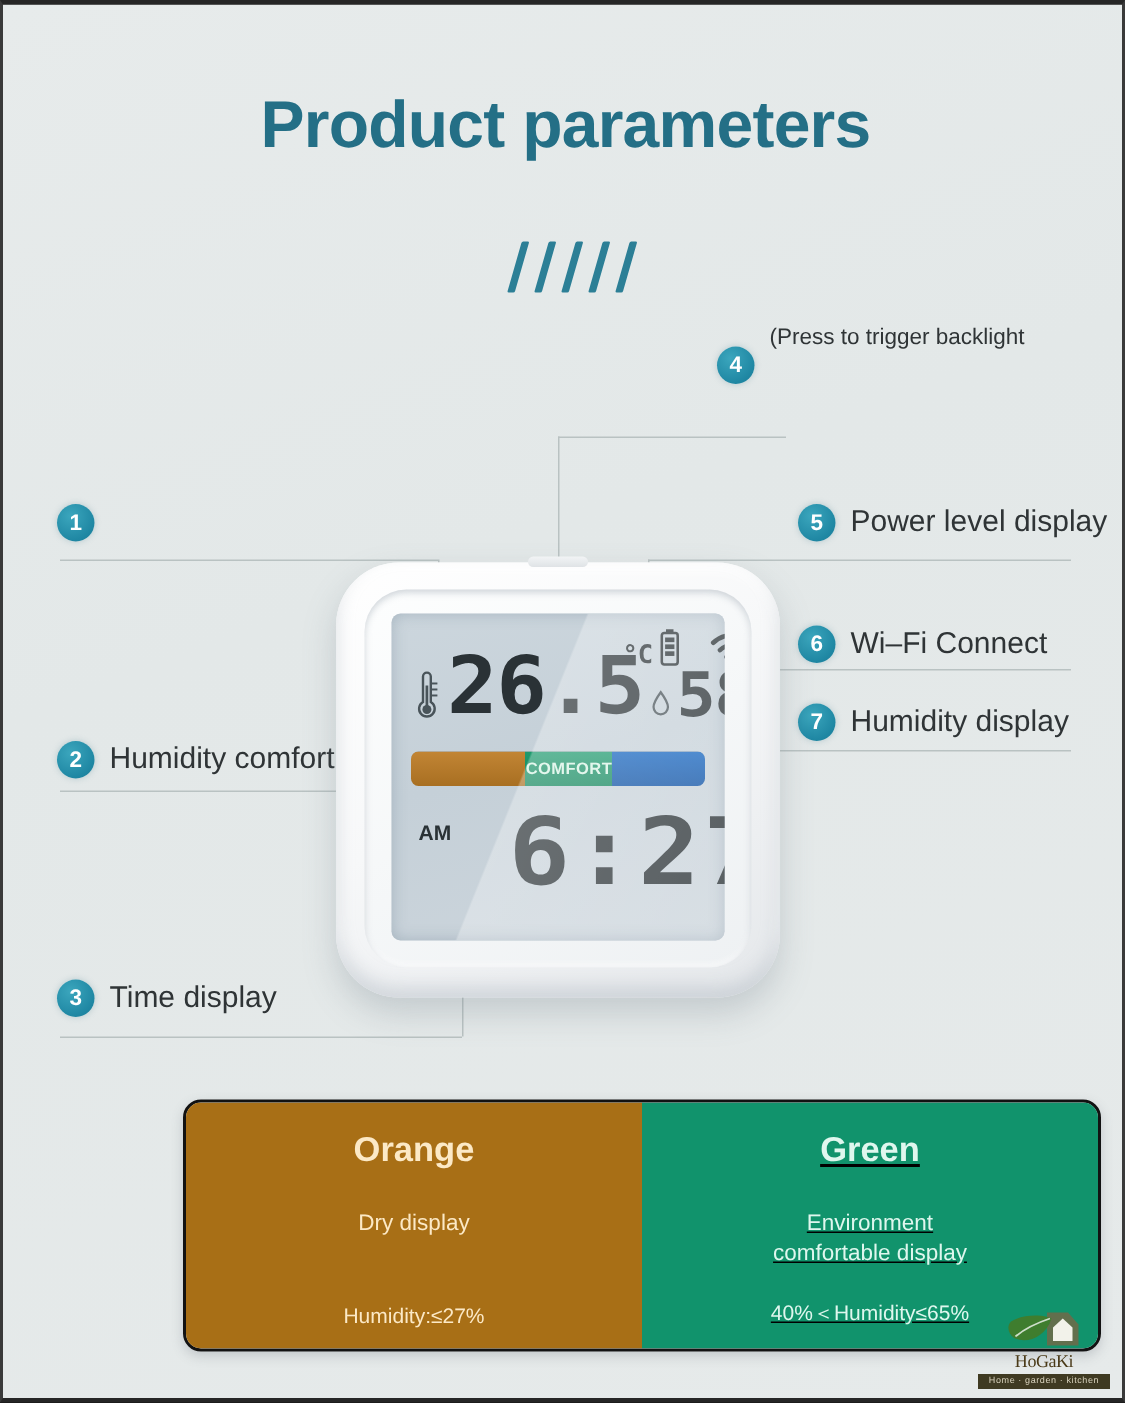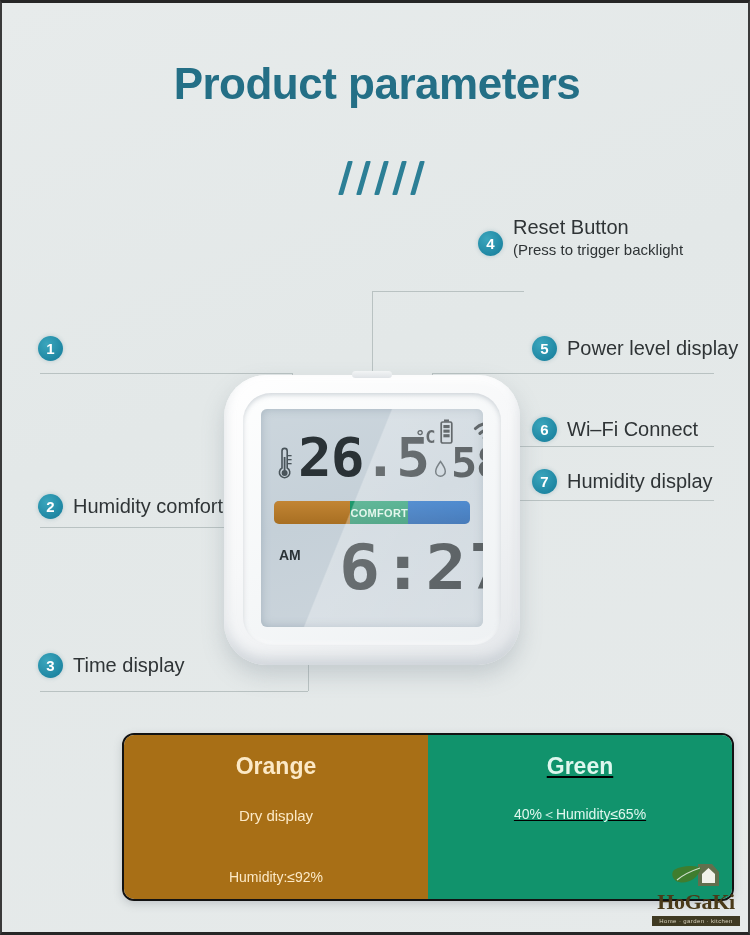--- a/index.html
+++ b/index.html
@@ -171,21 +171,21 @@
   .leg-desc  { font-size:15px; text-align:center; line-height:1.3; flex:1 1 auto; }
   .leg-range { font-size:14px; }
   .leg-orange .leg-title,.leg-orange .leg-desc,.leg-orange .leg-range { color:#fce9c6; }
   .leg-green  .leg-title,.leg-green  .leg-desc,.leg-green  .leg-range { color:#dff7ee; }
   .leg-blue   .leg-title,.leg-blue   .leg-desc,.leg-blue   .leg-range { color:#dceaf9; }
 
   
   .logo { position:absolute; right:8px; bottom:6px; width:88px; text-align:center; }
   .logo-name {
     font-family:"Liberation Serif", serif;
-    font-size:22px; font-weight:bold; color:#4a3a18; letter-spacing:-.3px;
+    font-size:12px; font-weight:normal; color:#4a3a18; letter-spacing:-.3px;
   }
   .logo-tag {
     background:#3f3a22; color:#d8d2bd;
     font-size:6px; letter-spacing:.4px; padding:2px 3px; margin-top:1px;
     white-space:nowrap;
   }
 </style>
 </head>
 <body>
 
@@ -215,21 +215,20 @@
   <div class="conn conn-h" style="left:430px; top:370px; width:282px;"></div>
   <div class="conn conn-v" style="left:430px; top:370px; height:66px;"></div>
 
   <div class="conn conn-h" style="left:458px; top:443px; width:254px;"></div>
 
   <div class="conn conn-h" style="left:466px; top:497px; width:246px;"></div>
 
   <div class="callout" style="left:476px; top:212px;">
     <div class="badge" style="margin-top:16px;">4</div>
     <div>
-      <div class="co-label">Reset Button</div>
       <div class="co-sub">(Press to trigger backlight</div>
     </div>
   </div>
 
   <div class="callout" style="left:36px; top:333px;">
     <div class="badge">1</div>
   </div>
 
   <div class="callout" style="left:36px; top:491px;">
     <div class="badge">2</div>
@@ -319,24 +318,28 @@
 
         <div class="glare"></div>
       </div>
     </div>
   </div>
 
   <div class="legend">
     <div class="leg-col leg-orange">
       <div class="leg-title">Orange</div>
       <div class="leg-desc">Dry display</div>
-      <div class="leg-range">Humidity:≤92%</div>
+      <div class="leg-range">Humidity:≤27%</div>
     </div>
     <div class="leg-col leg-green">
       <div class="leg-title">Green</div>
+      <div class="leg-desc">
+        <div>Environment</div>
+        <div>comfortable display</div>
+      </div>
       <div class="leg-range">40%＜Humidity≤65%</div>
     </div>
   </div>
 
   <div class="logo">
     <svg width="56" height="28" viewBox="0 0 56 28" style="display:block;margin:0 auto;">
       <path d="M30 3 L44 3 L51 11 L51 25 L30 25 Z" fill="#6b6b4a" opacity=".9"></path>
       <path d="M34 13 L40.5 7 L47 13 L47 22 L34 22 Z" fill="#f2f2ea"></path>
       <path d="M6 9 C16 3 30 5 33 7 C29 20 16 24 8 20 C4 17 3 12 6 9 Z" fill="#3f7d2e"></path>
       <path d="M9 19 C16 13 26 9 32 7" stroke="#ffffff" stroke-width="1.2" fill="none" opacity=".75"></path>

